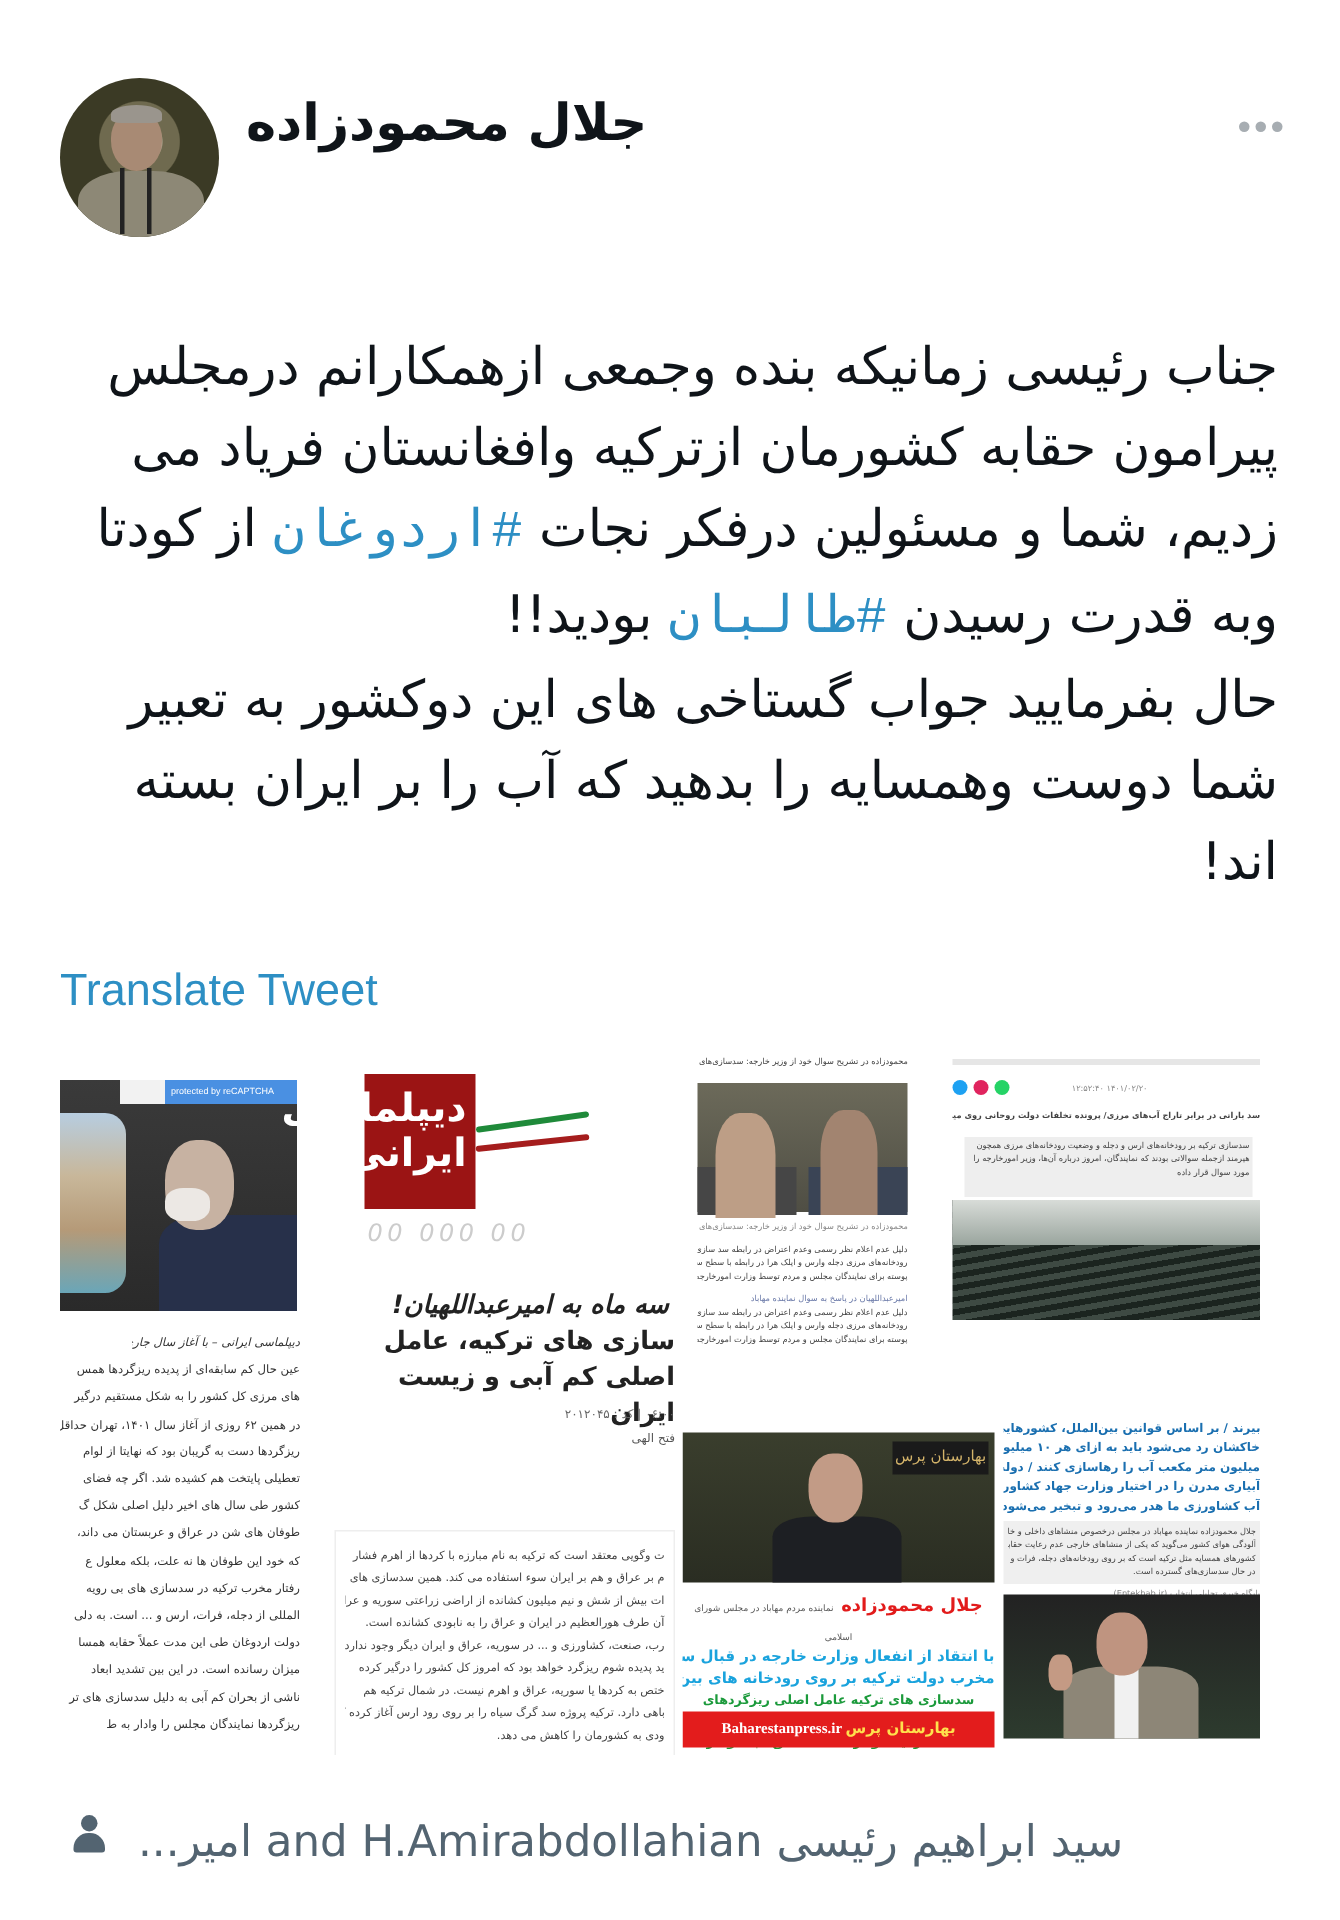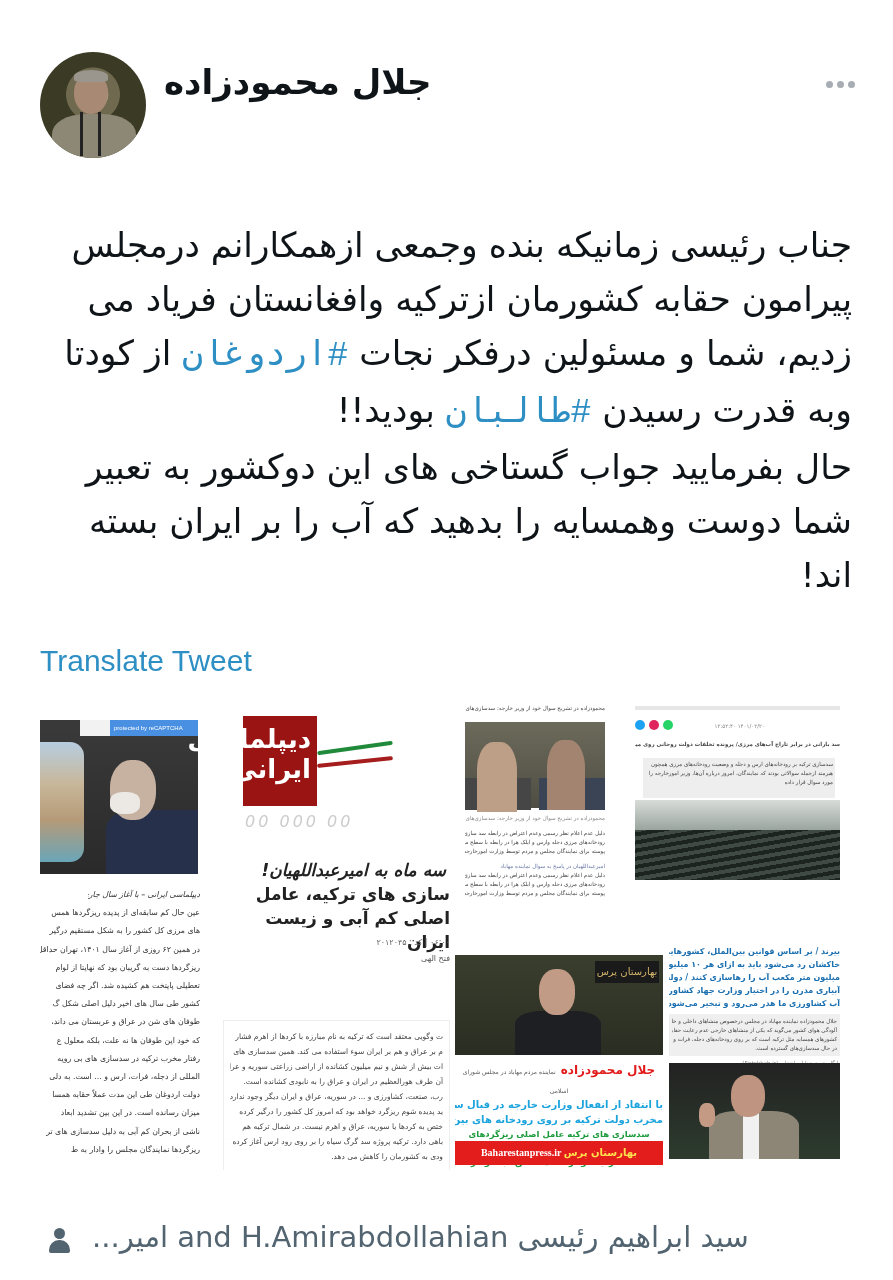--- a/index.html
+++ b/index.html
@@ -90,21 +90,21 @@
   .c3-right { position: absolute; left: 214px; top: 0; width: 171px; height: 225px; }
   .headline { color: #1a6fb0; font-size: 8px; font-weight: bold; line-height: 13px; direction: rtl; text-align: right; white-space: nowrap; overflow: hidden; }
   .grey-box { background: #efefef; padding: 3px; margin-top: 4px; }
   .mp-photo { position: absolute; left: 0; top: 118px; width: 171px; height: 96px; background: linear-gradient(180deg,#222 0%,#2d3b2e 100%); }
   .mp-photo .face { position: absolute; left: 62px; top: 12px; width: 34px; height: 42px; border-radius: 45%; background: #bf9480; }
   .mp-photo .suit { position: absolute; left: 40px; top: 48px; width: 90px; height: 48px; background: #8d8677; border-radius: 30% 30% 0 0; }
   .mp-photo .shirt { position: absolute; left: 74px; top: 50px; width: 16px; height: 46px; background: #f1f1f1; }
   .mp-photo .hand { position: absolute; left: 30px; top: 40px; width: 16px; height: 24px; border-radius: 40%; background: #c49a84; }
 
   
-  .footer { position: absolute; left: 40px; top: 1210px; width: 812px; height: 44px; display: flex; align-items: flex-end; cursor: pointer; }
+  .footer { position: absolute; left: 40px; top: 1210px; width: 812px; height: 44px; display: flex; align-items: flex-start; cursor: pointer; }
   .person-icon { width: 22px; height: 26px; position: relative; margin-left: 8px; }
   .person-icon .h { position: absolute; left: 6px; top: 0; width: 11px; height: 11px; border-radius: 50%; background: #536471; }
   .person-icon .b { position: absolute; left: 1px; top: 12px; width: 21px; height: 13px; border-radius: 10px 10px 2px 2px; background: #536471; }
   .tagged { margin-left: 22px; font-size: 29px; color: #536471; direction: rtl; unicode-bidi: plaintext; font-family: "DejaVu Sans", sans-serif; white-space: nowrap; }
 </style>
 </head>
 <body>
 
 <div class="header">
   <div class="avatar">

